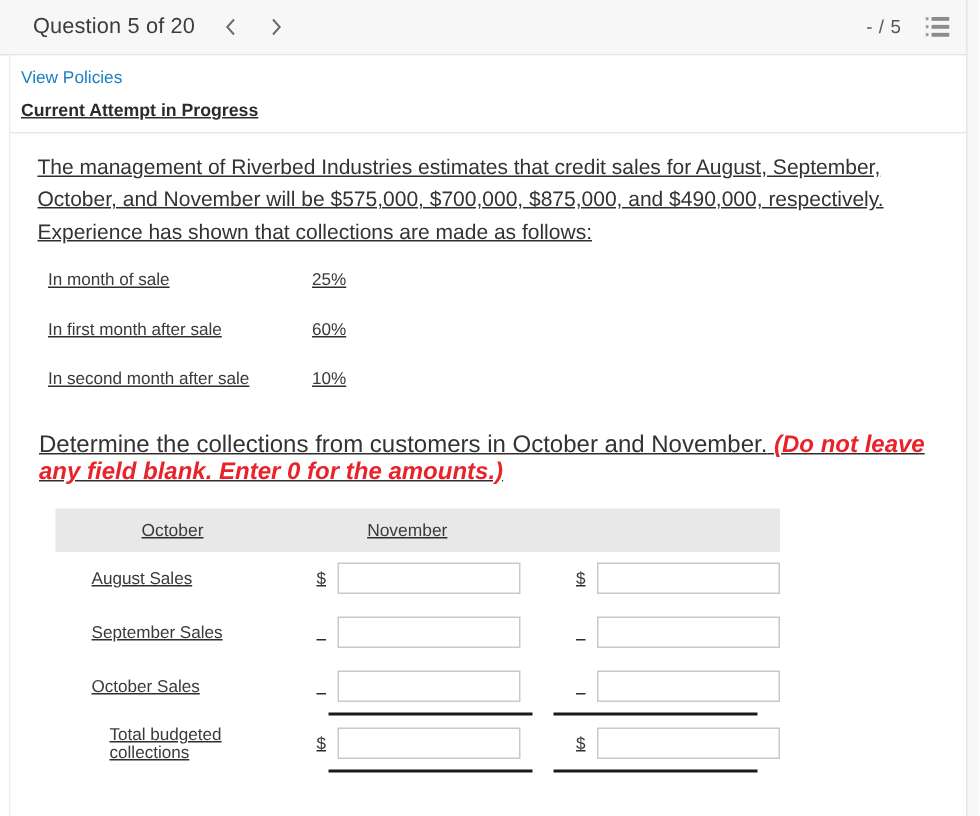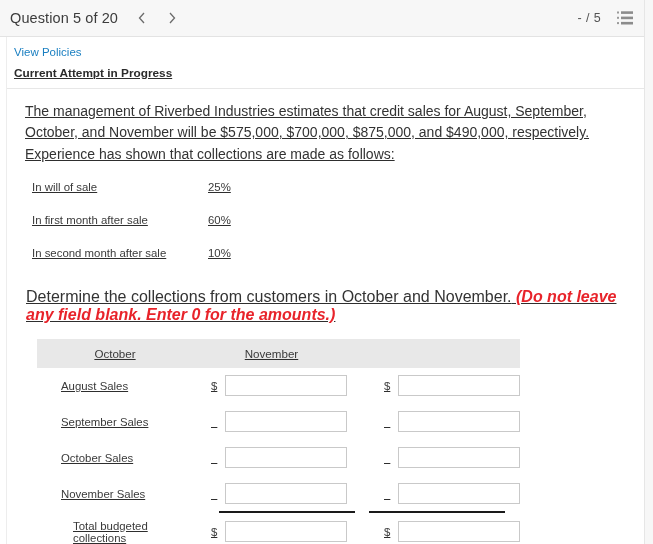--- a/index.html
+++ b/index.html
@@ -35,21 +35,21 @@
 
   
   .topbar {
     position: relative;
     height: 37px;
     background: #f7f7f7;
     border-bottom: 1px solid #e3e3e3;
     display: flex;
     align-items: center;
     box-sizing: border-box;
-    padding: 0 12px 0 10px;
+    padding: 0 12px 0 22px;
     width: 645px;
   }
   .q-title {
     font-size: 14.5px;
     color: #3c3c3c;
     letter-spacing: .1px;
   }
   .navarrows {
     display: flex;
     align-items: center;
@@ -273,21 +273,21 @@
     <div class="attempt">Current Attempt in Progress</div>
     <div class="divider"></div>
 
     <div class="qbody">
 
       <div class="qtext">The management of Riverbed Industries estimates that credit sales for August, September, October, and November will be $575,000, $700,000, $875,000, and $490,000, respectively. Experience has shown that collections are made as follows:</div>
 
       <table class="pct-table">
         <tbody>
             <tr>
-          <td class="pct-label">In will of sale</td>
+          <td class="pct-label">In month of sale</td>
           <td class="pct-value">25%</td>
         </tr>
         <tr>
           <td class="pct-label">In first month after sale</td>
           <td class="pct-value">60%</td>
         </tr>
         <tr>
           <td class="pct-label">In second month after sale</td>
           <td class="pct-value">10%</td>
         </tr>
@@ -335,31 +335,20 @@
           <div class="cell-money">
             <span class="dollar blank">$</span>
             <input class="amt-input" type="text" value="" style="">
           </div>
           <div class="cell-money">
             <span class="dollar blank">$</span>
             <input class="amt-input" type="text" value="" style="">
           </div>
         </div>
 
-        <div class="coll-row">
-          <div class="cell-label">November Sales</div>
-          <div class="cell-money">
-            <span class="dollar blank">$</span>
-            <input class="amt-input" type="text" value="" style="">
-          </div>
-          <div class="cell-money">
-            <span class="dollar blank">$</span>
-            <input class="amt-input" type="text" value="" style="">
-          </div>
-        </div>
 
         <div class="rules-row">
           <div class="spacer"></div>
           <div class="rule"></div>
           <div class="rule nov"></div>
         </div>
 
         <div class="coll-row">
           <div class="cell-label total">Total budgeted collections</div>
           <div class="cell-money">

